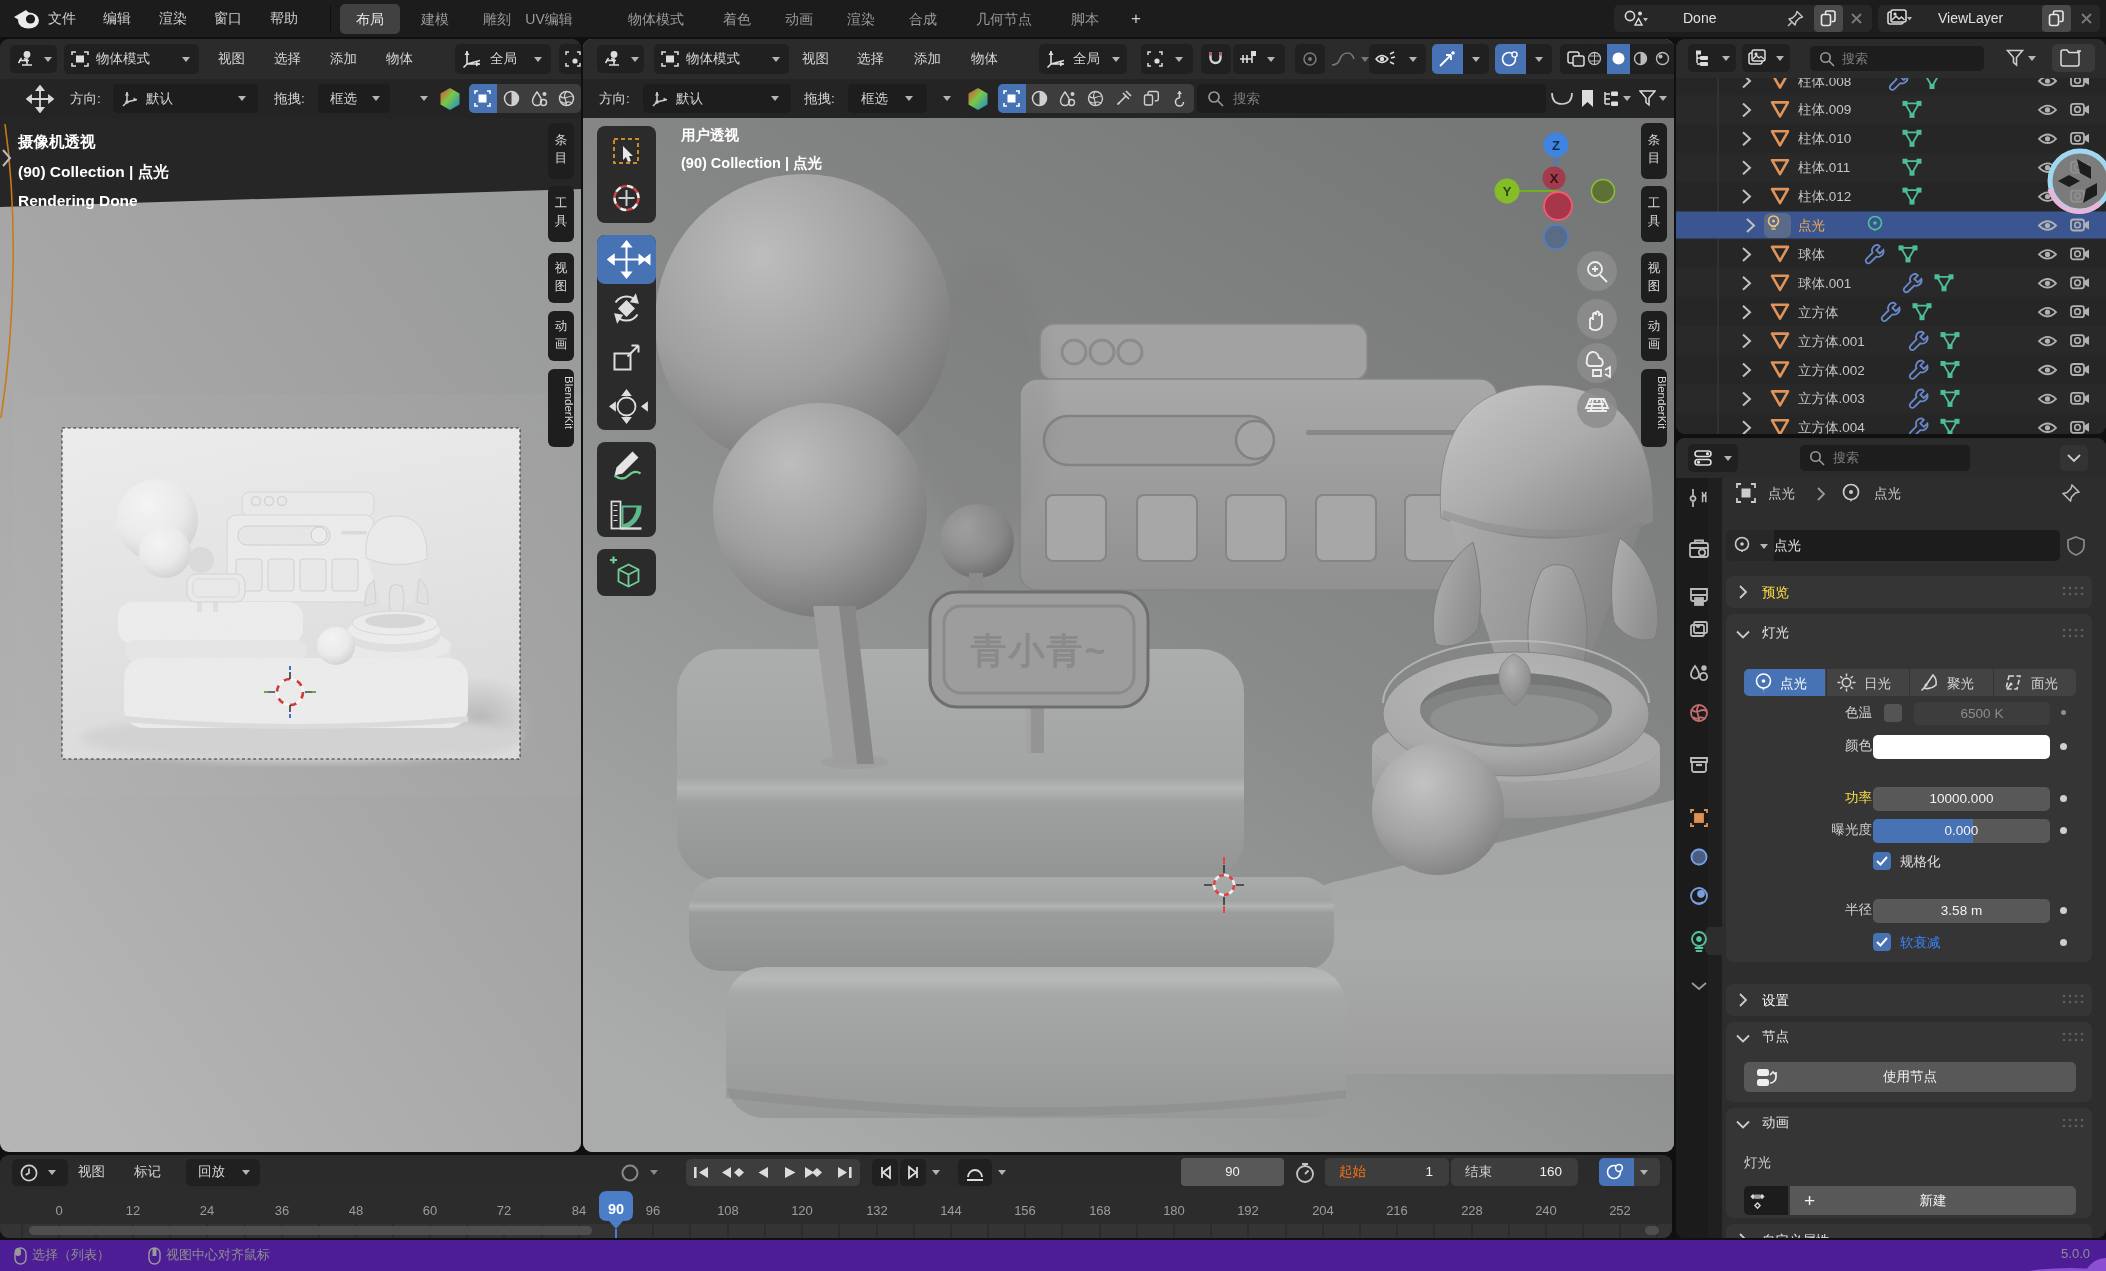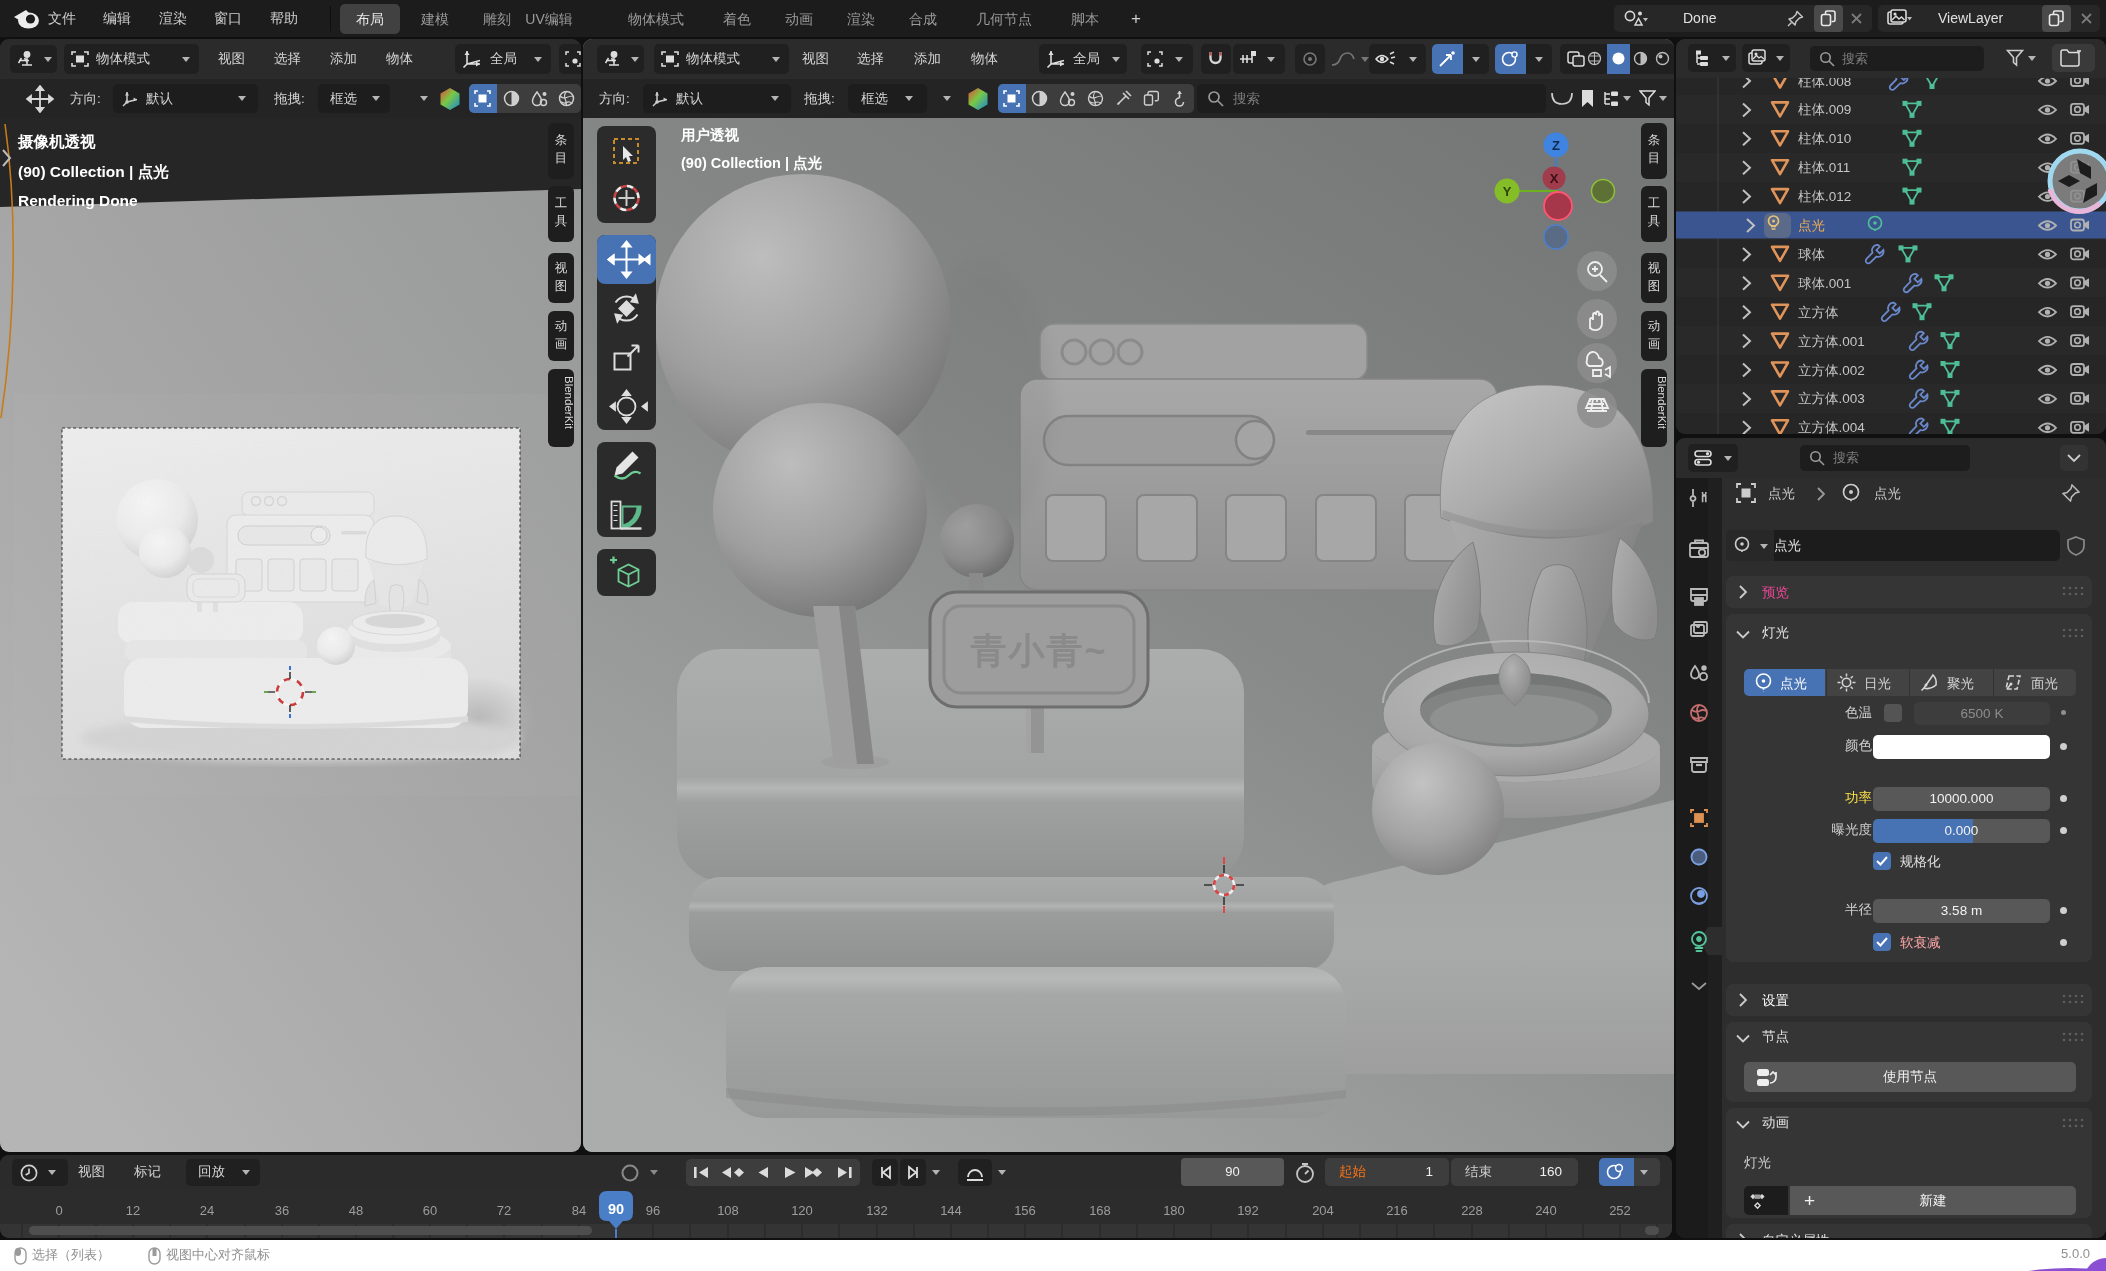--- a/index.html
+++ b/index.html
@@ -19,21 +19,21 @@
 .menutxt { position:absolute; top:0; height:40px; line-height:40px; color:#d3d3d3; font-size:13.5px; }
 .btn { position:absolute; background:#202020; border-radius:5px; }
 .field { position:absolute; background:#585858; border-radius:4px; color:#f0f0f0; font-size:13px; }
 .caret { display:inline-block; width:0; height:0; border-left:4px solid transparent; border-right:4px solid transparent; border-top:5px solid #b5b5b5; vertical-align:middle; }
 
 #vpL  { position:absolute; left:0;    top:39px;  width:581px;  height:1113px; background:#262626; border-radius:9px; overflow:hidden; }
 #vpC  { position:absolute; left:583px; top:39px; width:1091px; height:1113px; background:#8a8a8a; border-radius:9px; overflow:hidden; }
 #outl { position:absolute; left:1676px; top:39px; width:430px; height:395px; background:#262626; border-radius:9px; overflow:hidden; }
 #props{ position:absolute; left:1676px; top:438px; width:430px; height:800px; background:#2d2d2d; border-radius:9px; overflow:hidden; }
 #tline{ position:absolute; left:0; top:1155px; width:1672px; height:83px; background:#2b2b2b; border-radius:9px; overflow:hidden; }
-#status{ position:absolute; left:0; top:1240px; width:2106px; height:31px; background:#ffffff; color:#8f8f8f; font-size:13px; }
+#status{ position:absolute; left:0; top:1240px; width:2106px; height:31px; background:#4c1d95; color:#8f8f8f; font-size:13px; }
 </style>
 </head>
 <body>
 <div id="stage">
   <div id="topbar">
     <svg class="abs" style="left:13px;top:7px" width="28" height="24" viewBox="0 0 28 24">
       <ellipse cx="15.5" cy="13.5" rx="10.5" ry="8" fill="#ececec"></ellipse>
       <circle cx="17.5" cy="12" r="4.6" fill="#1c1c1c"></circle>
       <path d="M1 10 L13 3 L17 7 L6 13 Z" fill="#ececec"></path>
     </svg>
@@ -1038,21 +1038,21 @@
       <div class="abs" style="left:52px;top:52px;width:286px;height:31px;background:#1c1c1c;border-radius:0 5px 5px 0;line-height:31px;padding-left:-30px;color:#e8e8e8">点光</div>
       <div class="abs" style="left:342px;top:52px;width:26px;height:31px"></div>
       <svg class="abs" style="left:344px;top:58px" width="20" height="20" viewBox="0 0 20 20">
         <path d="M10 1 L18 4 V10 q0 6 -8 9 q-8 -3 -8 -9 V4 Z" fill="none" stroke="#8a8a8a" stroke-width="1.7"></path>
       </svg>
 
       <div class="abs" style="left:4px;top:98px;width:366px;height:32px;background:#353535;border-radius:7px"></div>
       <svg class="abs" style="left:16px;top:107px" width="10" height="14" viewBox="0 0 10 14">
           <path d="M2 1 l6 6 -6 6" stroke="#ccc" stroke-width="1.8" fill="none"></path>
         </svg>
-      <div class="abs" style="left:40px;top:106px;color:#ec4899">预览</div>
+      <div class="abs" style="left:40px;top:106px;color:#fde047">预览</div>
       <svg class="abs" style="left:340px;top:108px" width="22" height="12" viewBox="0 0 22 12" opacity="0.35">
         <g fill="#aaa">
             <circle cx="2" cy="2" r="1.3"></circle>
             <circle cx="8" cy="2" r="1.3"></circle>
             <circle cx="14" cy="2" r="1.3"></circle>
             <circle cx="20" cy="2" r="1.3"></circle>
             <circle cx="2" cy="8" r="1.3"></circle>
             <circle cx="8" cy="8" r="1.3"></circle>
             <circle cx="14" cy="8" r="1.3"></circle>
             <circle cx="20" cy="8" r="1.3"></circle>
@@ -1134,21 +1134,21 @@
       <div class="abs" style="left:178px;top:375px;color:#e0e0e0">规格化</div>
 
       <div class="abs" style="right:234px;top:423px;color:#cfcfcf">半径</div>
       <div class="abs" style="left:151px;top:421px;width:177px;height:24px;background:#585858;border-radius:5px;line-height:24px;text-align:center;color:#f2f2f2">3.58 m</div>
       <div class="abs" style="left:338px;top:429px;width:7px;height:7px;background:#cfcfcf;border-radius:50%"></div>
 
       <div class="abs" style="left:151px;top:455px;width:18px;height:18px;background:#4772b3;border-radius:4px"></div>
       <svg class="abs" style="left:154px;top:459px" width="12" height="10" viewBox="0 0 12 10">
           <path d="M1 5 l3.5 3.5 L11 1" stroke="#fff" stroke-width="2" fill="none"></path>
         </svg>
-      <div class="abs" style="left:178px;top:456px;color:#fca5a5">软衰减</div>
+      <div class="abs" style="left:178px;top:456px;color:#3b82f6">软衰减</div>
       <div class="abs" style="left:338px;top:461px;width:7px;height:7px;background:#cfcfcf;border-radius:50%"></div>
 
       <div class="abs" style="left:4px;top:506px;width:366px;height:32px;background:#353535;border-radius:7px"></div>
       <svg class="abs" style="left:16px;top:515px" width="10" height="14" viewBox="0 0 10 14">
           <path d="M2 1 l6 6 -6 6" stroke="#ccc" stroke-width="1.8" fill="none"></path>
         </svg>
       <div class="abs" style="left:40px;top:514px;color:#ffffff">设置</div>
       <svg class="abs" style="left:340px;top:516px" width="22" height="12" viewBox="0 0 22 12" opacity="0.35">
         <g fill="#aaa">
             <circle cx="2" cy="2" r="1.3"></circle>

